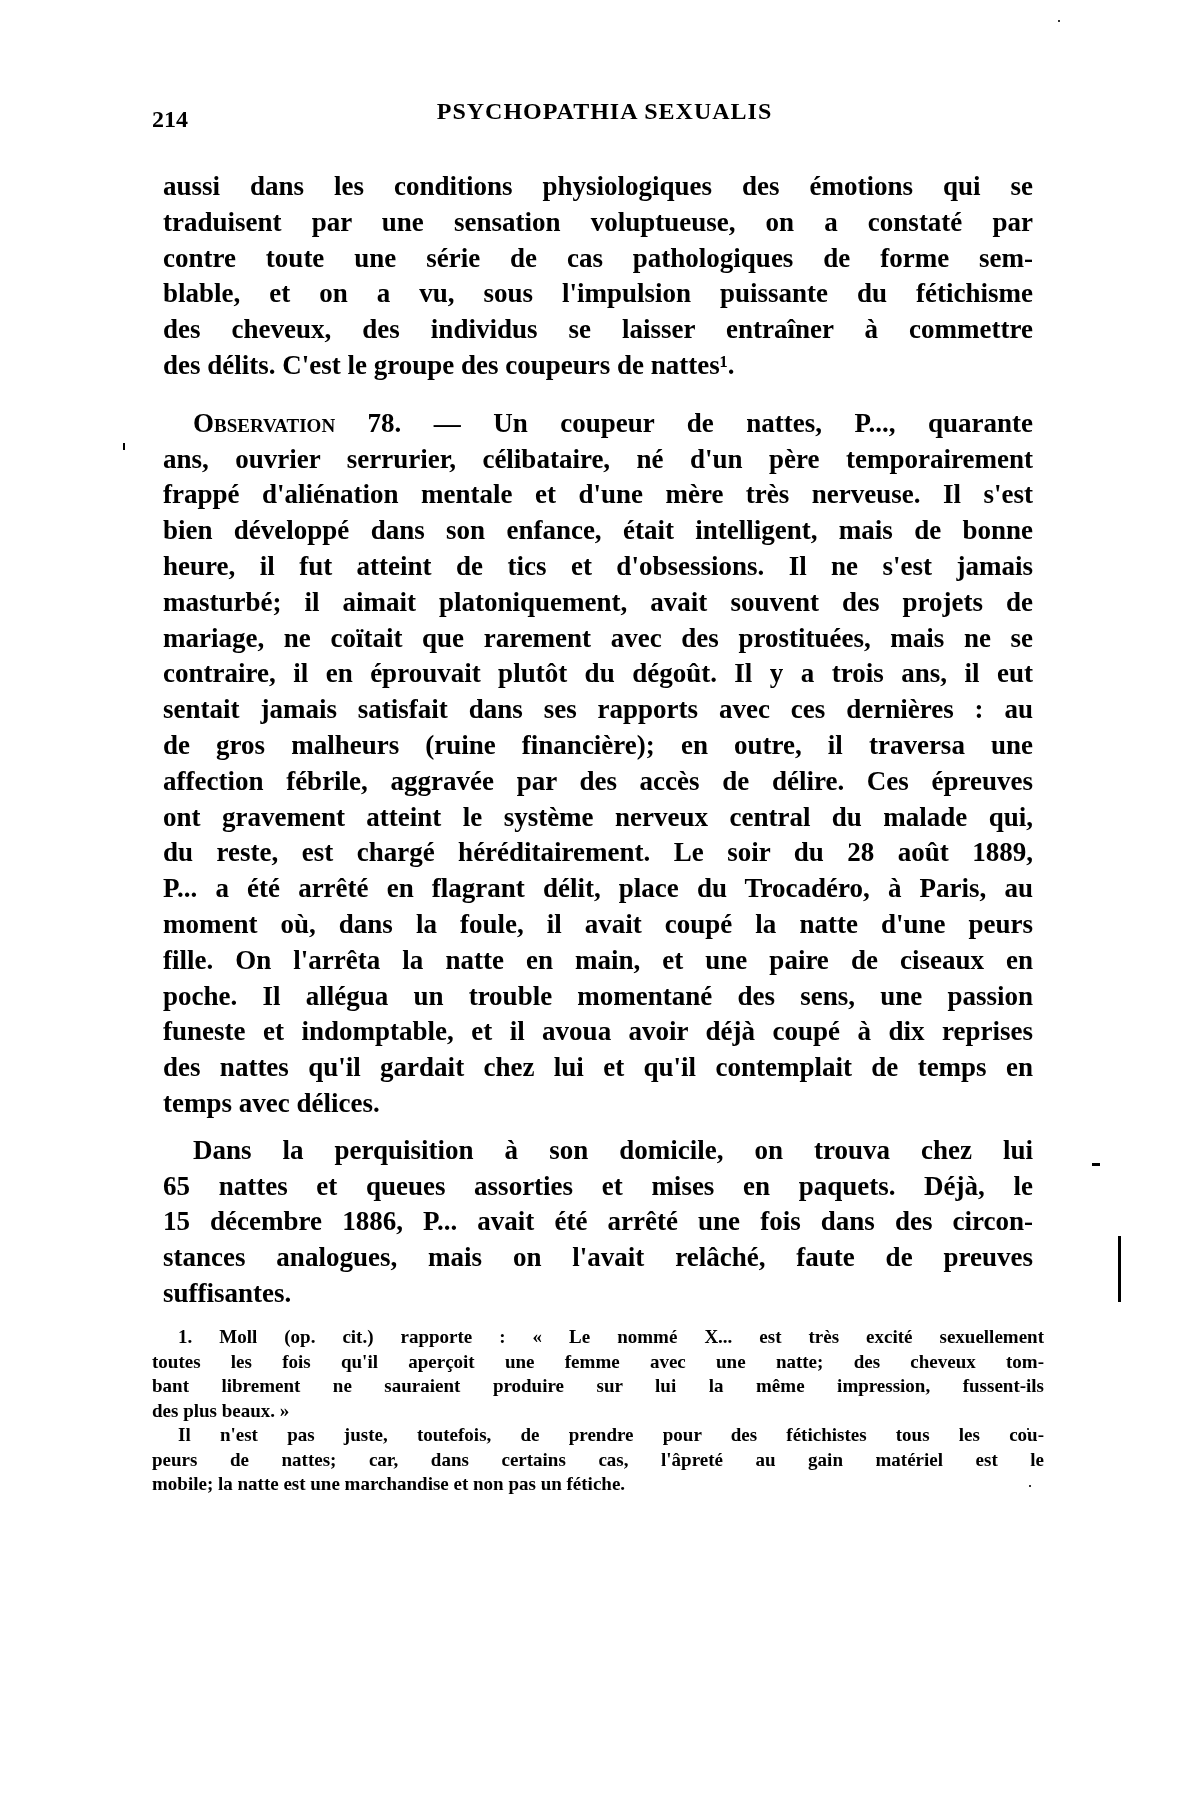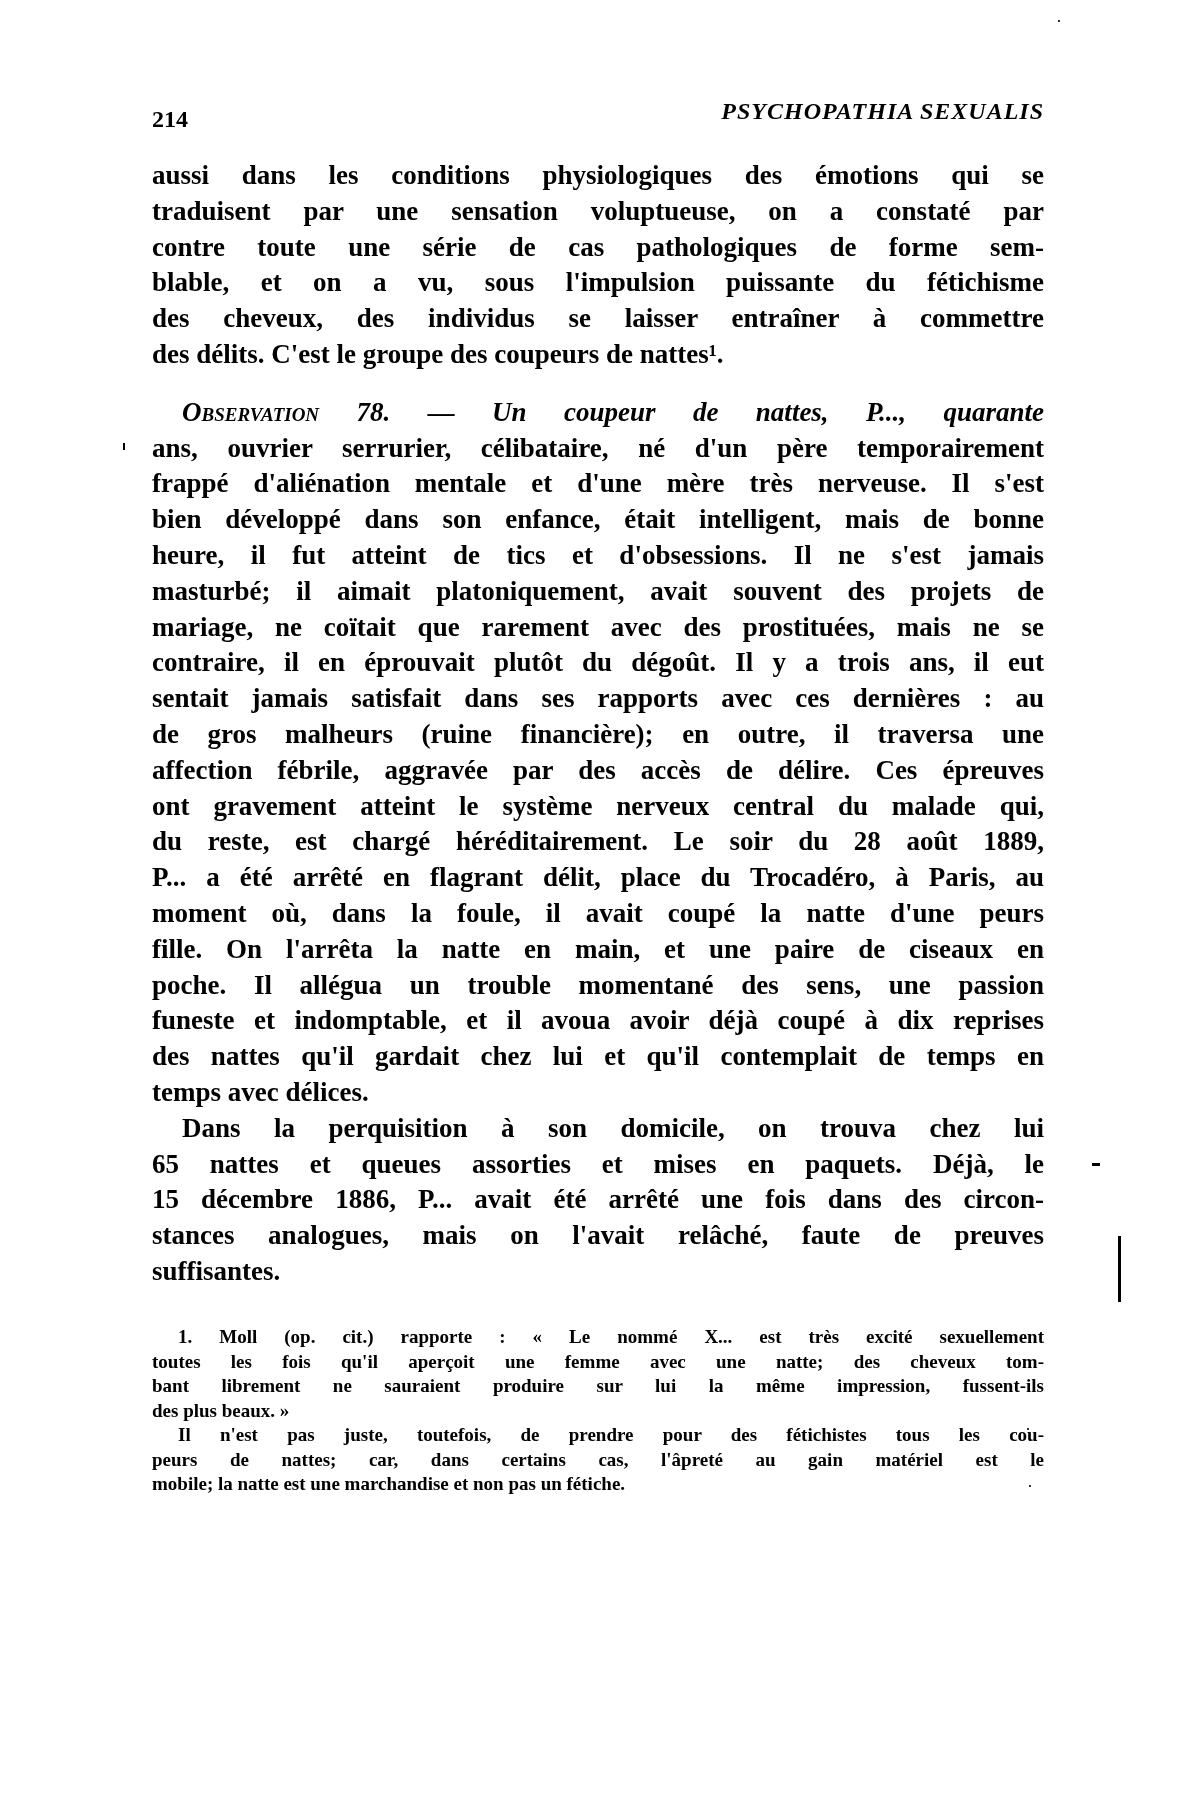--- a/index.html
+++ b/index.html
@@ -1,25 +1,25 @@
 <!DOCTYPE html>
 <html><head>
 <meta charset="utf-8">
 <style>
   html, body { margin: 0; padding: 0; background: #ffffff; }
   body { width: 1200px; height: 1800px; position: relative; overflow: hidden; color: #000; }
   .page { position: absolute; left: 0; top: 0; width: 1200px; height: 1800px; }
   .running-head { position: absolute; top: 98px; left: 152px; width: 892px; height: 36px;
     font-family: "Liberation Serif", serif; font-weight: bold; font-size: 24px; }
   .page-number { position: absolute; left: 0; top: 8px; }
-  .running-title { position: absolute; left: 13px; right: 0; top: 0; text-align: right; letter-spacing: 1px; font-style: italic; }
+  .running-title { position: absolute; left: 13px; right: 0; top: 0; text-align: center; letter-spacing: 1px; }
   .text-block { position: absolute; left: 152px; width: 892px;
     font-family: "Liberation Serif", serif; font-weight: bold; color: #000; }
   .body-block { top: 158px; font-size: 27px; line-height: 35.8px; }
-  .body-block p { margin: 0; text-align: justify; text-align-last: left; }
+  .body-block p { margin: 11px; text-align: justify; text-align-last: left; }
   .body-block p.gap-before { margin-top: 22px; }
   .body-block .line { display: block; text-align: justify; text-align-last: justify; white-space: nowrap; }
   .body-block .line.last { text-align-last: left; }
   .smallcaps { font-variant: small-caps; }
   .footnotes { top: 1325px; font-size: 19px; line-height: 24.5px; }
   .footnotes .line { display: block; text-align: justify; text-align-last: justify; white-space: nowrap; }
   .footnotes .line.last { text-align-last: left; }
   .footnotes .indent { padding-left: 26px; }
   .margin-bar { position: absolute; left: 1118px; top: 1236px; width: 3px; height: 66px; background: #000; }
   .margin-dash { position: absolute; left: 1092px; top: 1163px; width: 8px; height: 3px; background: #000; }
@@ -40,21 +40,21 @@
     <p>
       <span class="line">aussi dans les conditions physiologiques des émotions qui se</span>
       <span class="line">traduisent par une sensation voluptueuse, on a constaté par</span>
       <span class="line">contre toute une série de cas pathologiques de forme sem-</span>
       <span class="line">blable, et on a vu, sous l'impulsion puissante du fétichisme</span>
       <span class="line">des cheveux, des individus se laisser entraîner à commettre</span>
       <span class="line last">des délits. C'est le groupe des coupeurs de nattes¹.</span>
     </p>
 
     <p class="gap-before">
-      <span class="line" style="padding-left:30px;font-style:italic;"><span class="smallcaps">Observation 78.</span> <span>— Un coupeur de nattes, P..., quarante</span></span>
+      <span class="line" style="padding-left:30px;"><span class="smallcaps">Observation 78.</span> <span>— Un coupeur de nattes, P..., quarante</span></span>
       <span class="line">ans, ouvrier serrurier, célibataire, né d'un père temporairement</span>
       <span class="line">frappé d'aliénation mentale et d'une mère très nerveuse. Il s'est</span>
       <span class="line">bien développé dans son enfance, était intelligent, mais de bonne</span>
       <span class="line">heure, il fut atteint de tics et d'obsessions. Il ne s'est jamais</span>
       <span class="line">masturbé; il aimait platoniquement, avait souvent des projets de</span>
       <span class="line">mariage, ne coïtait que rarement avec des prostituées, mais ne se</span>
       <span class="line">contraire, il en éprouvait plutôt du dégoût. Il y a trois ans, il eut</span>
       <span class="line">sentait jamais satisfait dans ses rapports avec ces dernières : au</span>
       <span class="line">de gros malheurs (ruine financière); en outre, il traversa une</span>
       <span class="line">affection fébrile, aggravée par des accès de délire. Ces épreuves</span>

